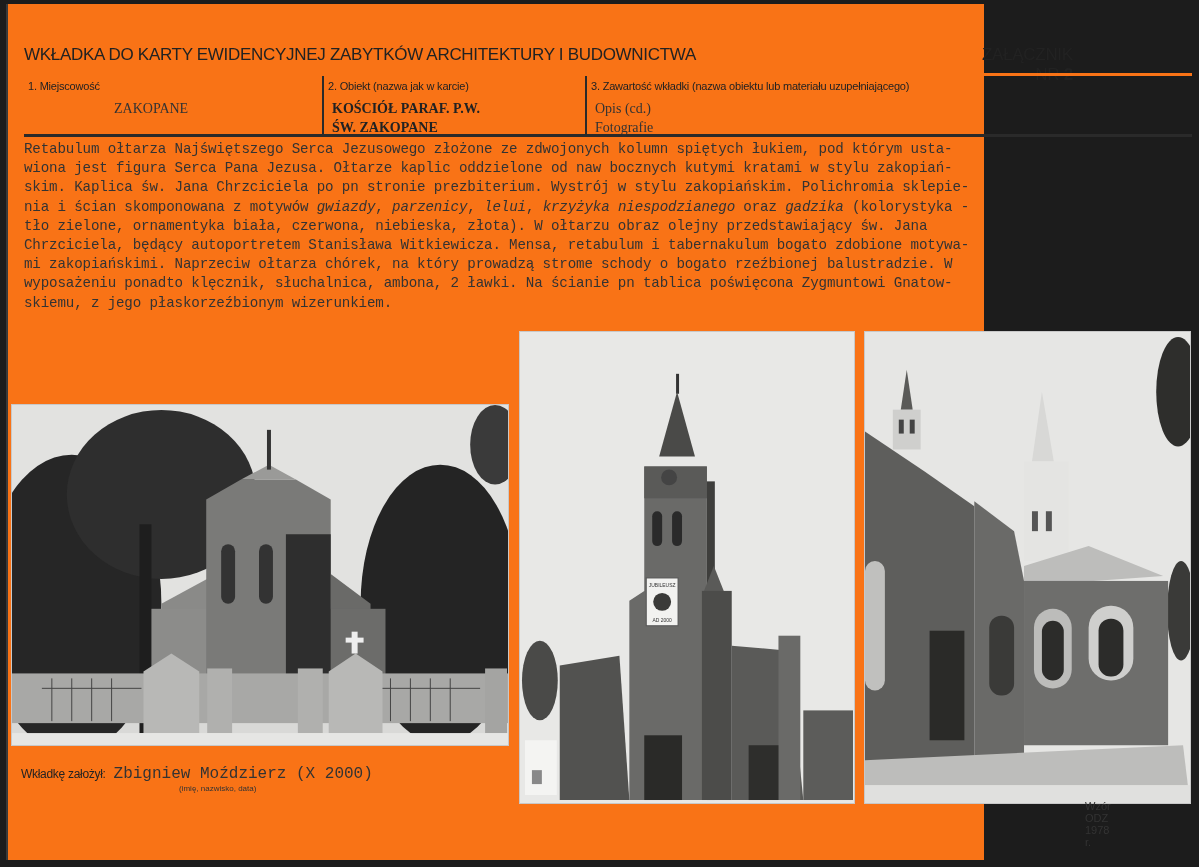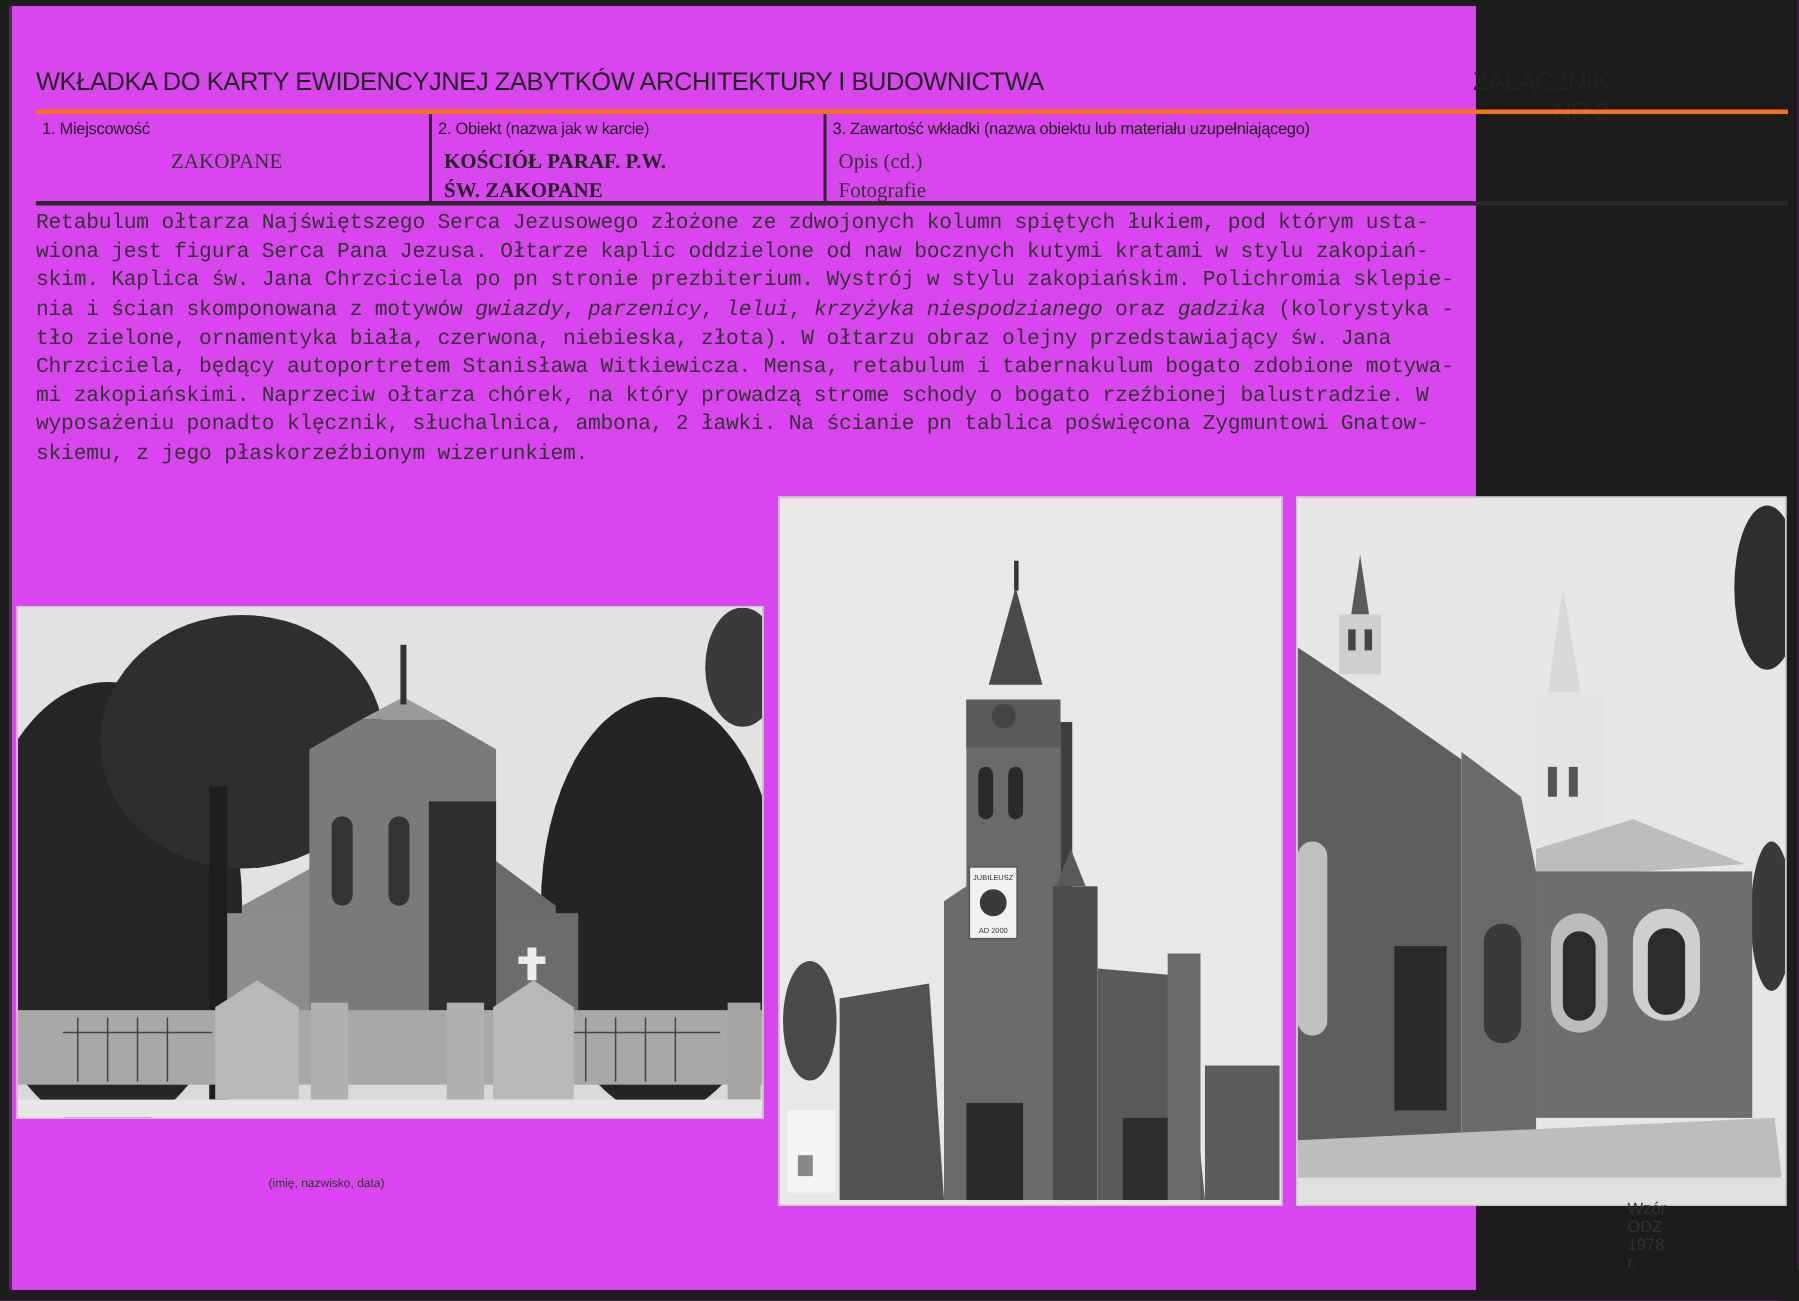--- a/index.html
+++ b/index.html
@@ -1,19 +1,19 @@
 <!DOCTYPE html>
 <html><head>
   <meta charset="utf-8">
   <style>
     * { box-sizing: border-box; margin: 0; padding: 0; }
     html, body { width: 1199px; height: 867px; overflow: hidden; background: #1c1c1c; }
     .sheet {
       position: absolute; left: 6px; top: 4px; width: 978px; height: 856px;
-      background: #d946ef;
+      background: #f97316;
       border-left: 2px solid #3a3a3a;
     }
     .sans { font-family: "Liberation Sans", sans-serif; }
     .mono { font-family: "Liberation Mono", "DejaVu Sans Mono", monospace; }
 
     .form-title {
       position: absolute; left: 16px; top: 41px;
       font-size: 17px; color: #222; letter-spacing: -0.3px;
     }
     .annex {
@@ -22,21 +22,21 @@
     }
     .annex b { font-weight: bold; }
 
     .hdr-table {
       position: absolute; left: 16px; top: 69px; width: 1168px; height: 64px;
       border-top: 3px solid #f97316; border-bottom: 3px solid #2a2a2a;
       display: flex;
     }
     .cell { position: relative; height: 100%; }
     .cell.c1 { width: 262px; }
-    .cell.c2 { width: 263px; border-left: 2px solid #2a2a2a; }
+    .cell.c2 { width: 263px; border-left: 2px solid #2a2a2a; margin-left: 36px; }
     .cell.c3 { flex: 1; border-left: 2px solid #2a2a2a; }
     .cell-label {
       position: absolute; left: 4px; top: 4px;
       font-size: 11px; color: #222; letter-spacing: -0.2px;
     }
     .cell-value {
       position: absolute; font-size: 14px; color: #333; line-height: 19px; font-family: Liberation Serif, serif;
     }
     .c1 .cell-value { left: 90px; top: 23px; }
     .c2 .cell-value { left: 8px; top: 23px; font-weight: bold; color: #222; }
@@ -217,17 +217,21 @@
 
       <rect x="0" y="230" width="20" height="130" rx="10" fill="#c0c0be"></rect>
       <rect x="65" y="300" width="35" height="110" fill="#2a2a28"></rect>
       <rect x="125" y="285" width="25" height="80" rx="12" fill="#3a3a38"></rect>
 
       <polygon points="0,430 320,415 327,473 0,473" fill="#bdbdbb"></polygon>
       <rect x="0" y="455" width="327" height="18" fill="#e0e0de"></rect>
     </svg>
   </div>
 
+  <div class="footer-row row-author">
+    <span class="footer-label sans">Wkładkę założył:</span>
+    <span class="footer-value mono">Zbigniew Moździerz (X 2000)</span>
+  </div>
   <div class="row-hint sans">(imię, nazwisko, data)</div>
 
 
   <div class="pattern-note sans">Wzór ODZ 1978 r.</div>
 </div>
 
 </body></html>

